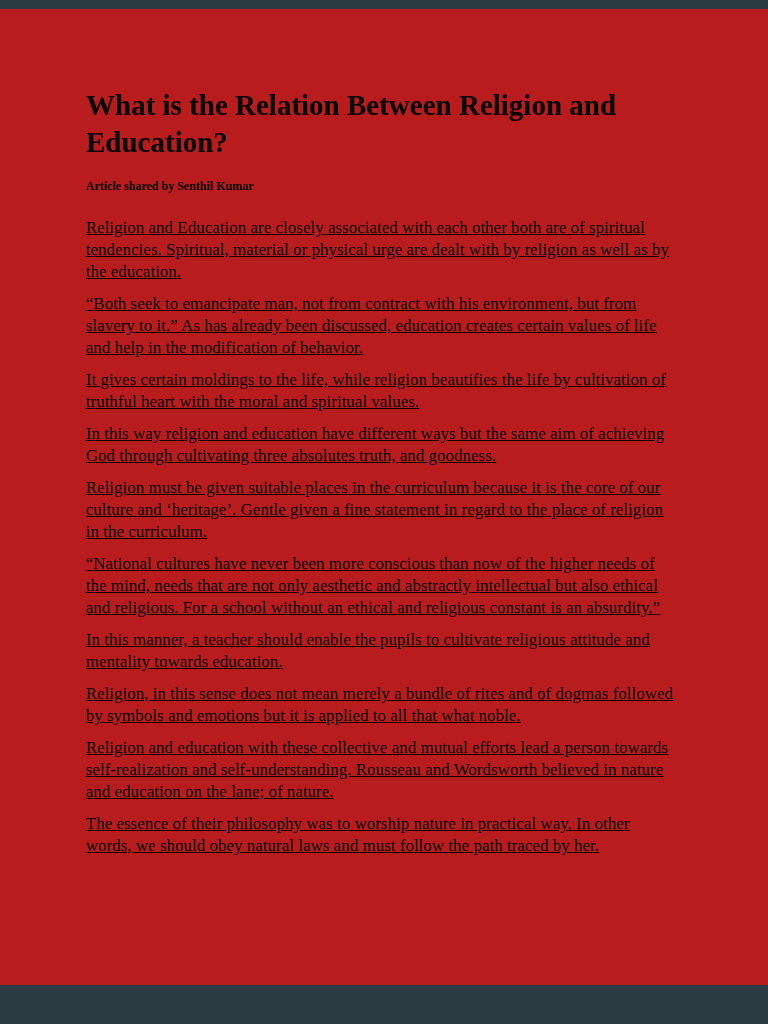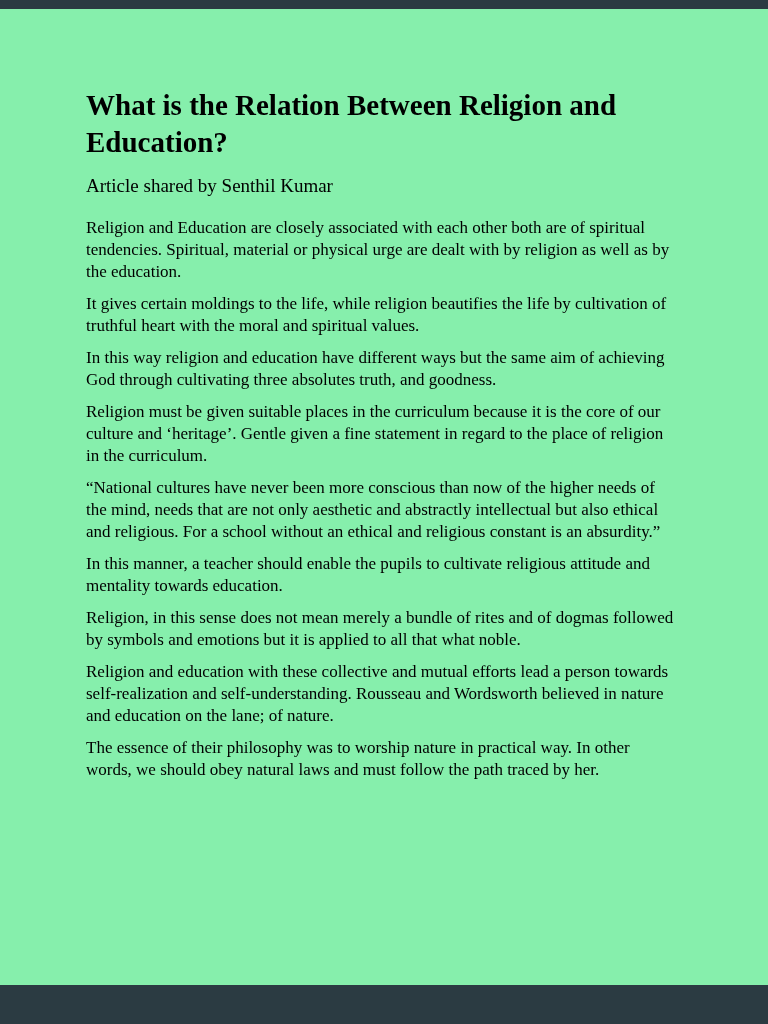--- a/index.html
+++ b/index.html
@@ -22,55 +22,58 @@
     background: #2b3b42;
   }
   .chrome-bar.top { top: 0; height: 9px; }
   .chrome-bar.bottom { bottom: 0; height: 39px; }
   .doc-page {
     position: absolute;
     top: 9px;
     left: 0;
     width: 768px;
     height: 976px;
-    background: #86efac;
+    background: #b91c1c;
     box-sizing: border-box;
     padding: 78px 90px 0 86px;
   }
   .doc-title {
     font-size: 29px;
     font-weight: bold;
     line-height: 37px;
     margin: 0 0 14px 0;
     letter-spacing: 0;
   }
   .doc-byline {
-    font-size: 19px;
+    font-size: 12px;
     line-height: 22px;
     margin: 0 0 20px 0;
+    font-weight: bold;
   }
   .doc-body p {
     font-size: 17px;
     line-height: 22px;
     margin: 0 0 10px 0;
     text-align: left;
+    text-decoration: underline;
   }
 </style>
 </head>
 <body>
 
 <div class="chrome-bar top"></div>
 
 <div class="doc-page">
   <h1 class="doc-title">What is the Relation Between Religion and Education?</h1>
 
   <p class="doc-byline">Article shared by Senthil Kumar</p>
 
   <div class="doc-body">
       <p>Religion and Education are closely associated with each other both are of spiritual tendencies. Spiritual, material or physical urge are dealt with by religion as well as by the education.</p>
+      <p>“Both seek to emancipate man, not from contract with his environment, but from slavery to it.” As has already been discussed, education creates certain values of life and help in the modification of behavior.</p>
       <p>It gives certain moldings to the life, while religion beautifies the life by cultivation of truthful heart with the moral and spiritual values.</p>
       <p>In this way religion and education have different ways but the same aim of achieving God through cultivating three absolutes truth, and goodness.</p>
       <p>Religion must be given suitable places in the curriculum because it is the core of our culture and ‘heritage’. Gentle given a fine statement in regard to the place of religion in the curriculum.</p>
       <p>“National cultures have never been more conscious than now of the higher needs of the mind, needs that are not only aesthetic and abstractly intellectual but also ethical and religious. For a school without an ethical and religious constant is an absurdity.”</p>
       <p>In this manner, a teacher should enable the pupils to cultivate religious attitude and mentality towards education.</p>
       <p>Religion, in this sense does not mean merely a bundle of rites and of dogmas followed by symbols and emotions but it is applied to all that what noble.</p>
       <p>Religion and education with these collective and mutual efforts lead a person towards self-realization and self-understanding. Rousseau and Wordsworth believed in nature and education on the lane; of nature.</p>
       <p>The essence of their philosophy was to worship nature in practical way. In other words, we should obey natural laws and must follow the path traced by her.</p>
     </div>
 </div>

